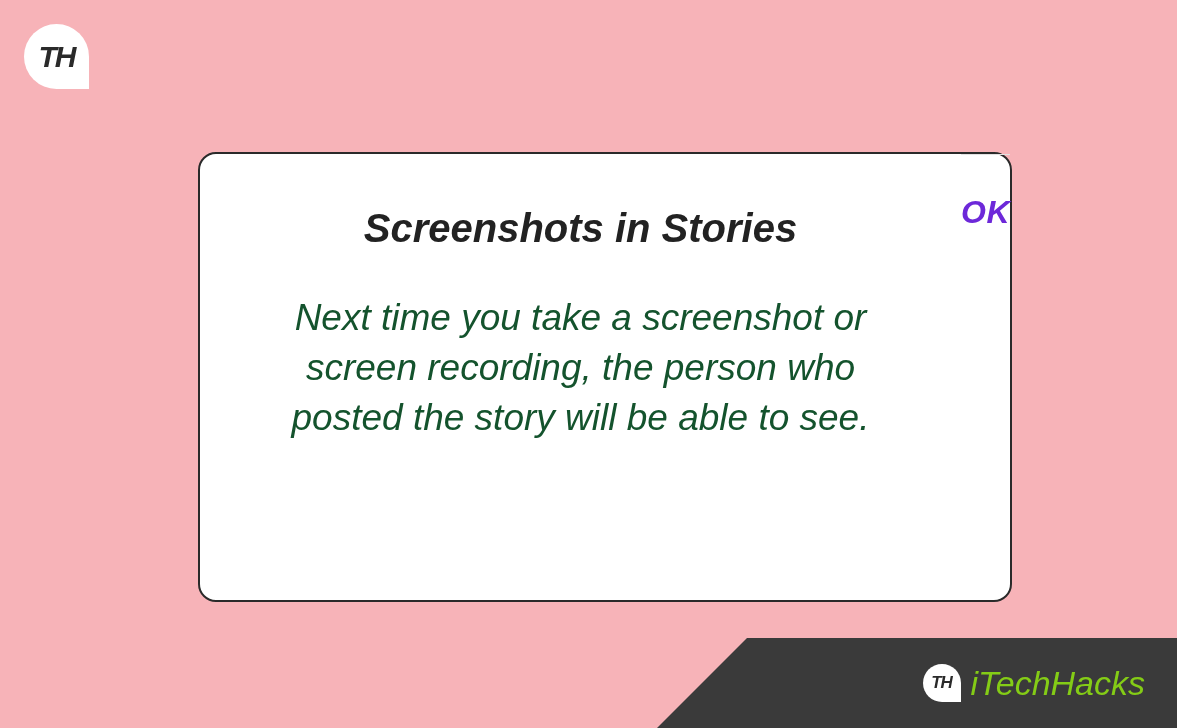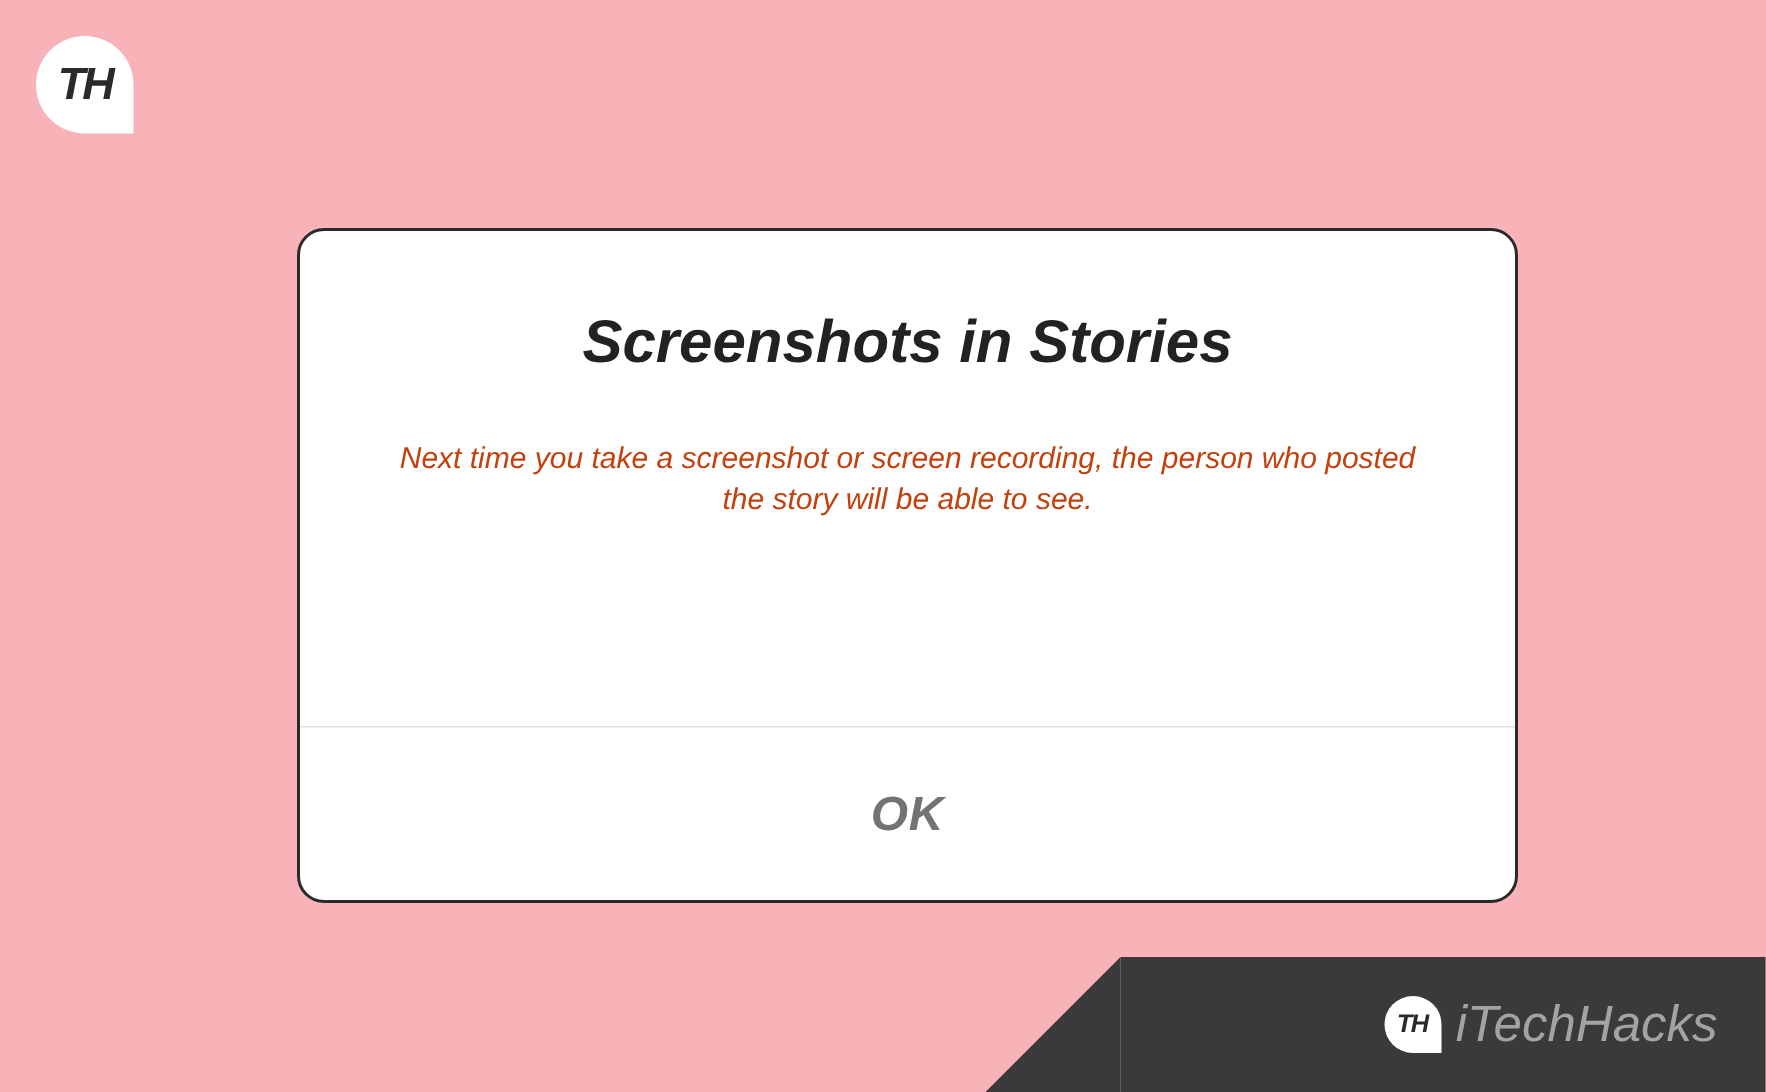--- a/index.html
+++ b/index.html
@@ -42,51 +42,51 @@
   .dialog {
     position: absolute;
     top: 152px;
     left: 198px;
     width: 814px;
     height: 450px;
     background: #ffffff;
     border: 2px solid #2a2a2a;
     border-radius: 18px;
     display: flex;
-    flex-direction: column;
+    flex-direction: row;
   }
   .dialog-body {
     flex: 1;
     padding: 52px 60px 30px 60px;
     text-align: center;
   }
   .dialog-title {
     font-size: 40px;
     font-weight: 700;
     color: #222;
     margin-bottom: 42px;
   }
   .dialog-message {
-    font-size: 20px;
+    font-size: 37px;
     line-height: 1.35;
-    color: #c2410c;
+    color: #14532d;
     max-width: 690px;
     margin: 0 auto;
   }
   .dialog-footer {
     border-top: 1px solid #e2e2e2;
     height: 116px;
     display: flex;
     align-items: center;
     justify-content: center;
   }
   .ok-button {
     font-size: 32px;
     font-weight: 700;
-    color: #737373;
+    color: #6d28d9;
     background: none;
     border: none;
     cursor: pointer;
     letter-spacing: 0.5px;
   }
 
   
   .watermark {
     position: absolute;
     bottom: 0;
@@ -121,21 +121,21 @@
     flex-shrink: 0;
   }
   .watermark-badge .th {
     font-weight: 900;
     font-size: 17px;
     color: #2a2a2a;
     letter-spacing: -1px;
     font-family: Arial, sans-serif;
   }
   .watermark-text {
-    color: #a3a3a3;
+    color: #84cc16;
     font-size: 34px;
     font-weight: 500;
   }
 </style>
 </head>
 <body>
 
 <div class="logo-badge">
   <span class="th">TH</span>
 </div>

